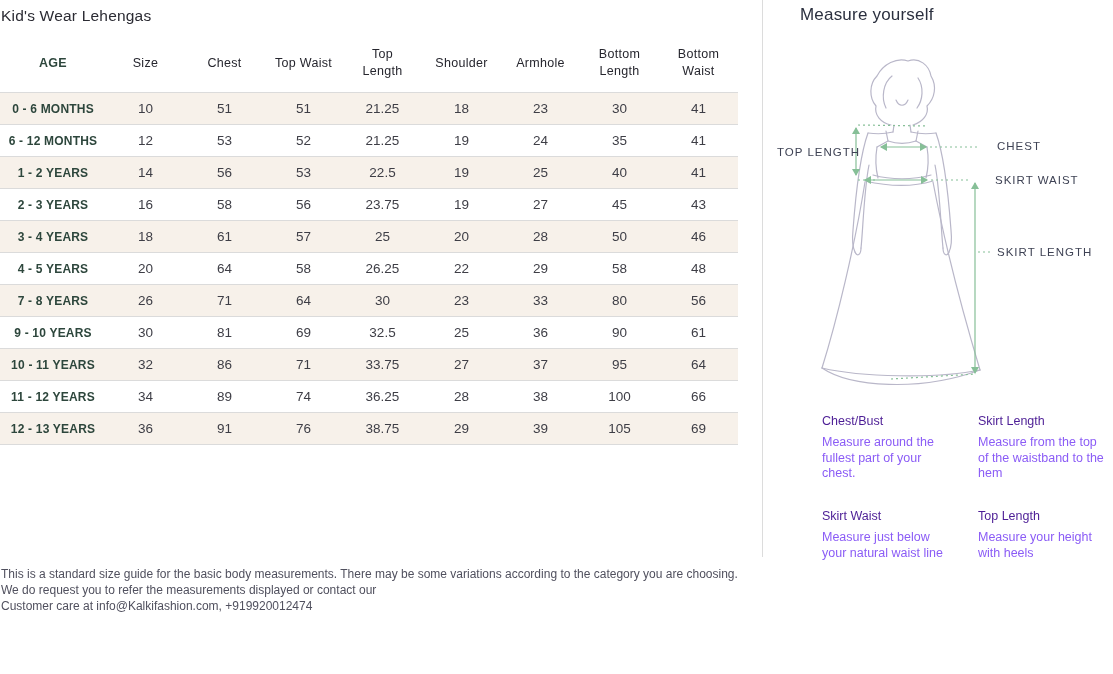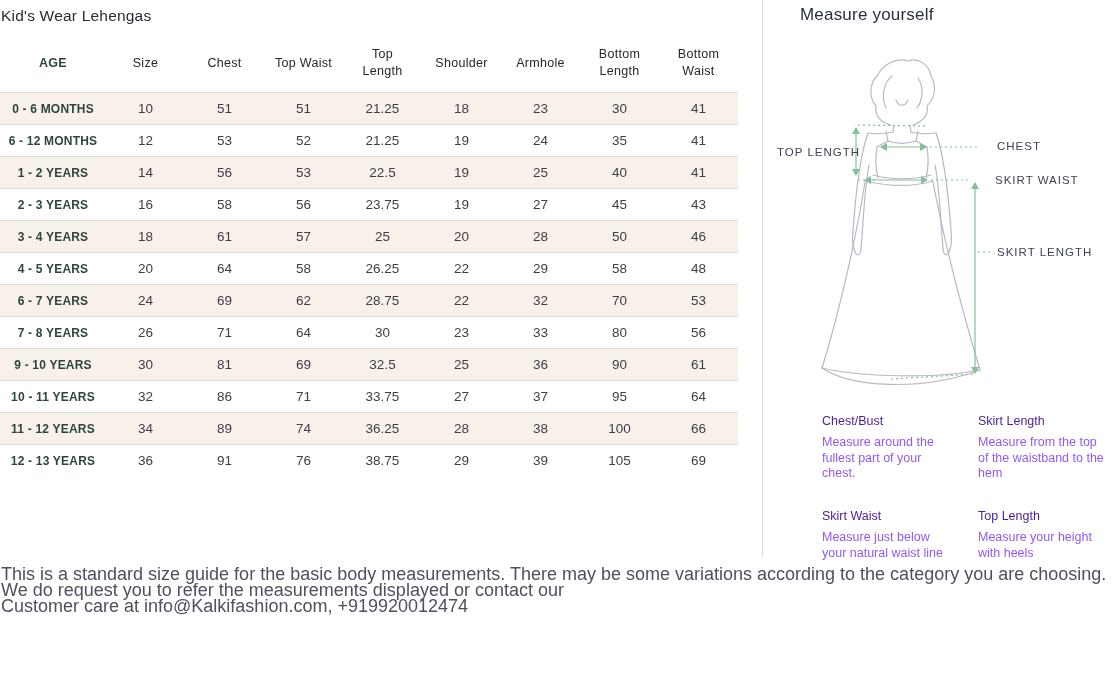--- a/index.html
+++ b/index.html
@@ -11,21 +11,21 @@
   table.size-table { position:absolute; left:0; top:34px; width:738px; border-collapse:collapse; table-layout:fixed; }
   table.size-table th {
     height:58px; vertical-align:middle; text-align:center; padding:0 10px;
     font-size:12.5px; font-weight:500; color:#26262e; letter-spacing:.3px; line-height:1.35;
   }
   table.size-table th.age-col { font-weight:700; color:#2d463c; font-size:12.5px; }
   table.size-table td { height:29px; text-align:center; font-size:13.5px; color:#3e3e46; }
   table.size-table tbody tr:nth-child(odd) { background:#f7f1ea; border-top:1px solid #dbdbdb; border-bottom:1px solid #dbdbdb; }
   table.size-table td.age-cell { font-weight:700; color:#2d463c; font-size:12px; letter-spacing:.2px; }
 
-  .footer-note { position:absolute; left:1px; top:566px; font-size:18px; color:#50505e; line-height:16px; }
+  .footer-note { position:absolute; left:1px; top:566px; font-size:12px; color:#50505e; line-height:16px; }
 
   
   .v-divider { position:absolute; left:762px; top:0; width:1px; height:557px; background:#dcdcdc; }
 
   
   .measure-title { position:absolute; left:800px; top:5px; font-size:17px; font-weight:500; color:#2b303f; letter-spacing:.2px; }
   .figure-svg { position:absolute; left:765px; top:30px; }
   .mlabel { position:absolute; font-size:11.5px; font-weight:500; letter-spacing:1px; color:#3e4254; white-space:nowrap; }
   .mlabel.top-length  { left:777px; top:146px; }
   .mlabel.chest       { left:997px; top:140px; }
@@ -133,31 +133,20 @@
           <td>20</td>
           <td>64</td>
           <td>58</td>
           <td>26.25</td>
           <td>22</td>
           <td>29</td>
           <td>58</td>
           <td>48</td>
         </tr>
         <tr>
-          <td class="age-cell">6 - 7 YEARS</td>
-          <td>24</td>
-          <td>69</td>
-          <td>62</td>
-          <td>28.75</td>
-          <td>22</td>
-          <td>32</td>
-          <td>70</td>
-          <td>53</td>
-        </tr>
-        <tr>
           <td class="age-cell">7 - 8 YEARS</td>
           <td>26</td>
           <td>71</td>
           <td>64</td>
           <td>30</td>
           <td>23</td>
           <td>33</td>
           <td>80</td>
           <td>56</td>
         </tr>

